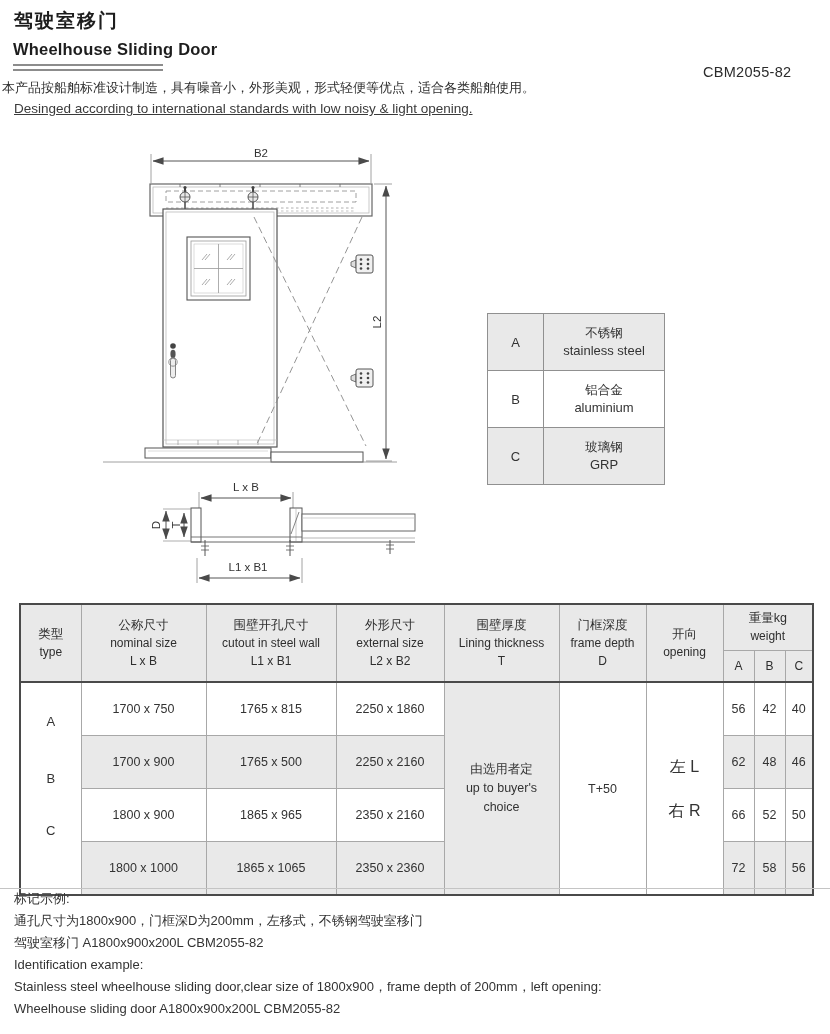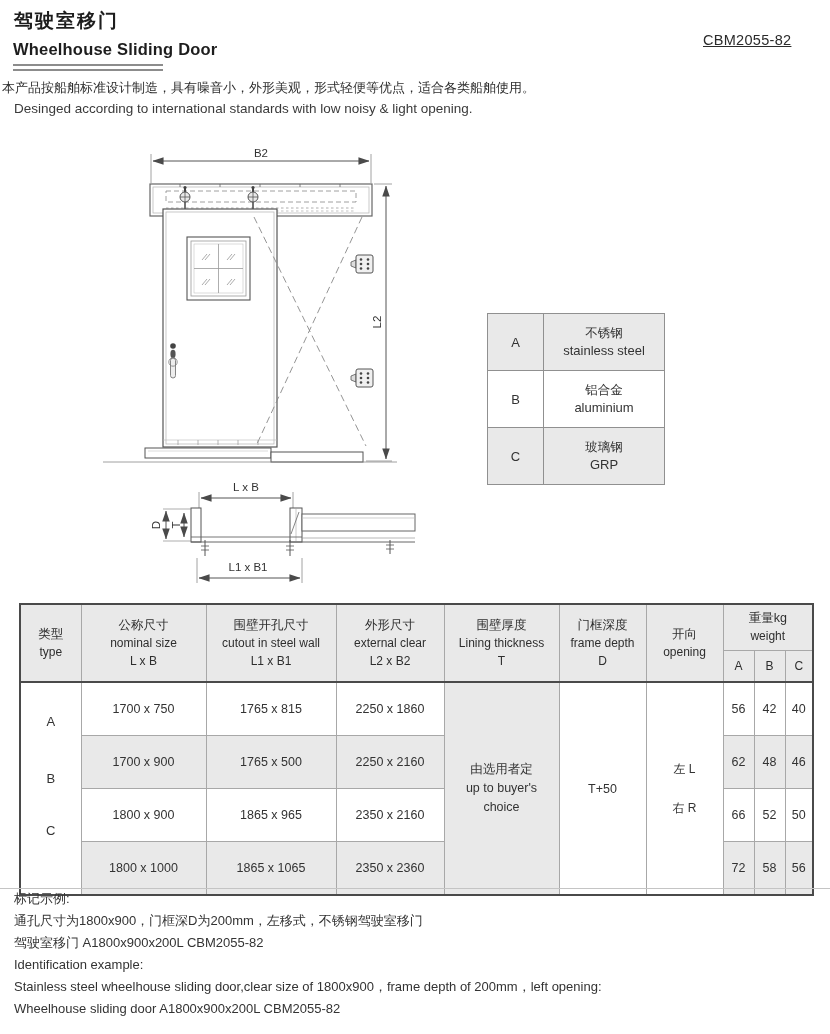--- a/index.html
+++ b/index.html
@@ -3,23 +3,23 @@
 <meta charset="utf-8">
 <style>
   html,body{margin:0;padding:0;background:#fff;}
   .page{position:relative;width:830px;height:1034px;background:#fff;overflow:hidden;
         font-family:"Liberation Sans","DejaVu Sans",sans-serif;color:#2b2b2b;}
   
   .title-zh{position:absolute;left:14px;top:8px;font-size:19px;font-weight:bold;letter-spacing:2px;color:#1d1d1d;}
   .title-en{position:absolute;left:13px;top:40px;font-size:16.5px;font-weight:bold;color:#1d1d1d;letter-spacing:.2px;}
   .title-rule{position:absolute;left:13px;top:64px;width:150px;height:3px;
               border-top:2px solid #8c8c8c;border-bottom:2px solid #8c8c8c;}
-  .prod-code{position:absolute;left:703px;top:32px;font-size:14.5px;color:#2b2b2b;letter-spacing:.3px;text-decoration:underline;}
+  .prod-code{position:absolute;left:703px;top:64px;font-size:14.5px;color:#2b2b2b;letter-spacing:.3px;}
   .desc-zh{position:absolute;left:2px;top:79px;font-size:13px;color:#2e2e2e;}
-  .desc-en{position:absolute;left:14px;top:101px;font-size:13.5px;color:#3a3a3a;}
+  .desc-en{position:absolute;left:14px;top:101px;font-size:13.5px;color:#3a3a3a;text-decoration:underline;}
   
   .drawing{position:absolute;left:0;top:0;width:830px;height:610px;}
   .drawing text{font-family:"Liberation Sans","DejaVu Sans",sans-serif;fill:#333;font-size:11.5px;}
   
   .mat{position:absolute;left:487px;top:313px;border-collapse:collapse;table-layout:fixed;}
   .mat td{border:1px solid #909090;text-align:center;vertical-align:middle;height:56px;
           font-size:13px;color:#333;padding:0;}
   .mat .c1{width:55px;}
   .mat .c2{width:120px;}
   .mat .shade{background:#e9e9e9;}
@@ -33,21 +33,21 @@
   .spec thead tr.r1 th{height:45px;}
   .spec thead tr.r2 th{height:30px;font-size:12px;}
   .spec .hzh{font-size:12.5px;line-height:1.55;}
   .spec .hen{font-size:12px;line-height:1.45;}
   .spec .hd-bot{border-bottom:2px solid #4a4a4a;}
   .spec tbody td{height:52px;font-size:12.5px;color:#333;}
   .spec .g{background:#e9e9e9;}
   .type-cell{position:relative;}
   .type-cell span{position:absolute;left:0;right:0;text-align:center;transform:translateY(-50%);font-size:13px;}
   .type-a{top:38px;} .type-b{top:95px;} .type-c{top:147px;}
-  .open-cell div{line-height:1.2;font-size:12px;}
+  .open-cell div{line-height:1.2;font-size:16px;}
   .open-gap{height:24px;}
   .merge-lines div{line-height:1.5;font-size:12.5px;}
   
   .sep{position:absolute;left:0;top:888px;width:830px;height:1px;background:#c4c4c4;}
   .footer{position:absolute;left:14px;top:892px;font-size:13px;color:#333;}
   .footer div{margin-bottom:7px;line-height:1.15;}
 </style>
 </head>
 <body>
 
@@ -271,21 +271,21 @@
             <div class="hen">nominal size</div>
             <div class="hen">L x B</div>
           </th>
           <th rowspan="2" class="hd-bot">
             <div class="hzh">围壁开孔尺寸</div>
             <div class="hen">cutout in steel wall</div>
             <div class="hen">L1 x B1</div>
           </th>
           <th rowspan="2" class="hd-bot">
             <div class="hzh">外形尺寸</div>
-            <div class="hen">external clear</div>
+            <div class="hen">external size</div>
             <div class="hen">L2 x B2</div>
           </th>
           <th rowspan="2" class="hd-bot">
             <div class="hzh">围壁厚度</div>
             <div class="hen">Lining thickness</div>
             <div class="hen">T</div>
           </th>
           <th rowspan="2" class="hd-bot">
             <div class="hzh">门框深度</div>
             <div class="hen">frame depth</div>

